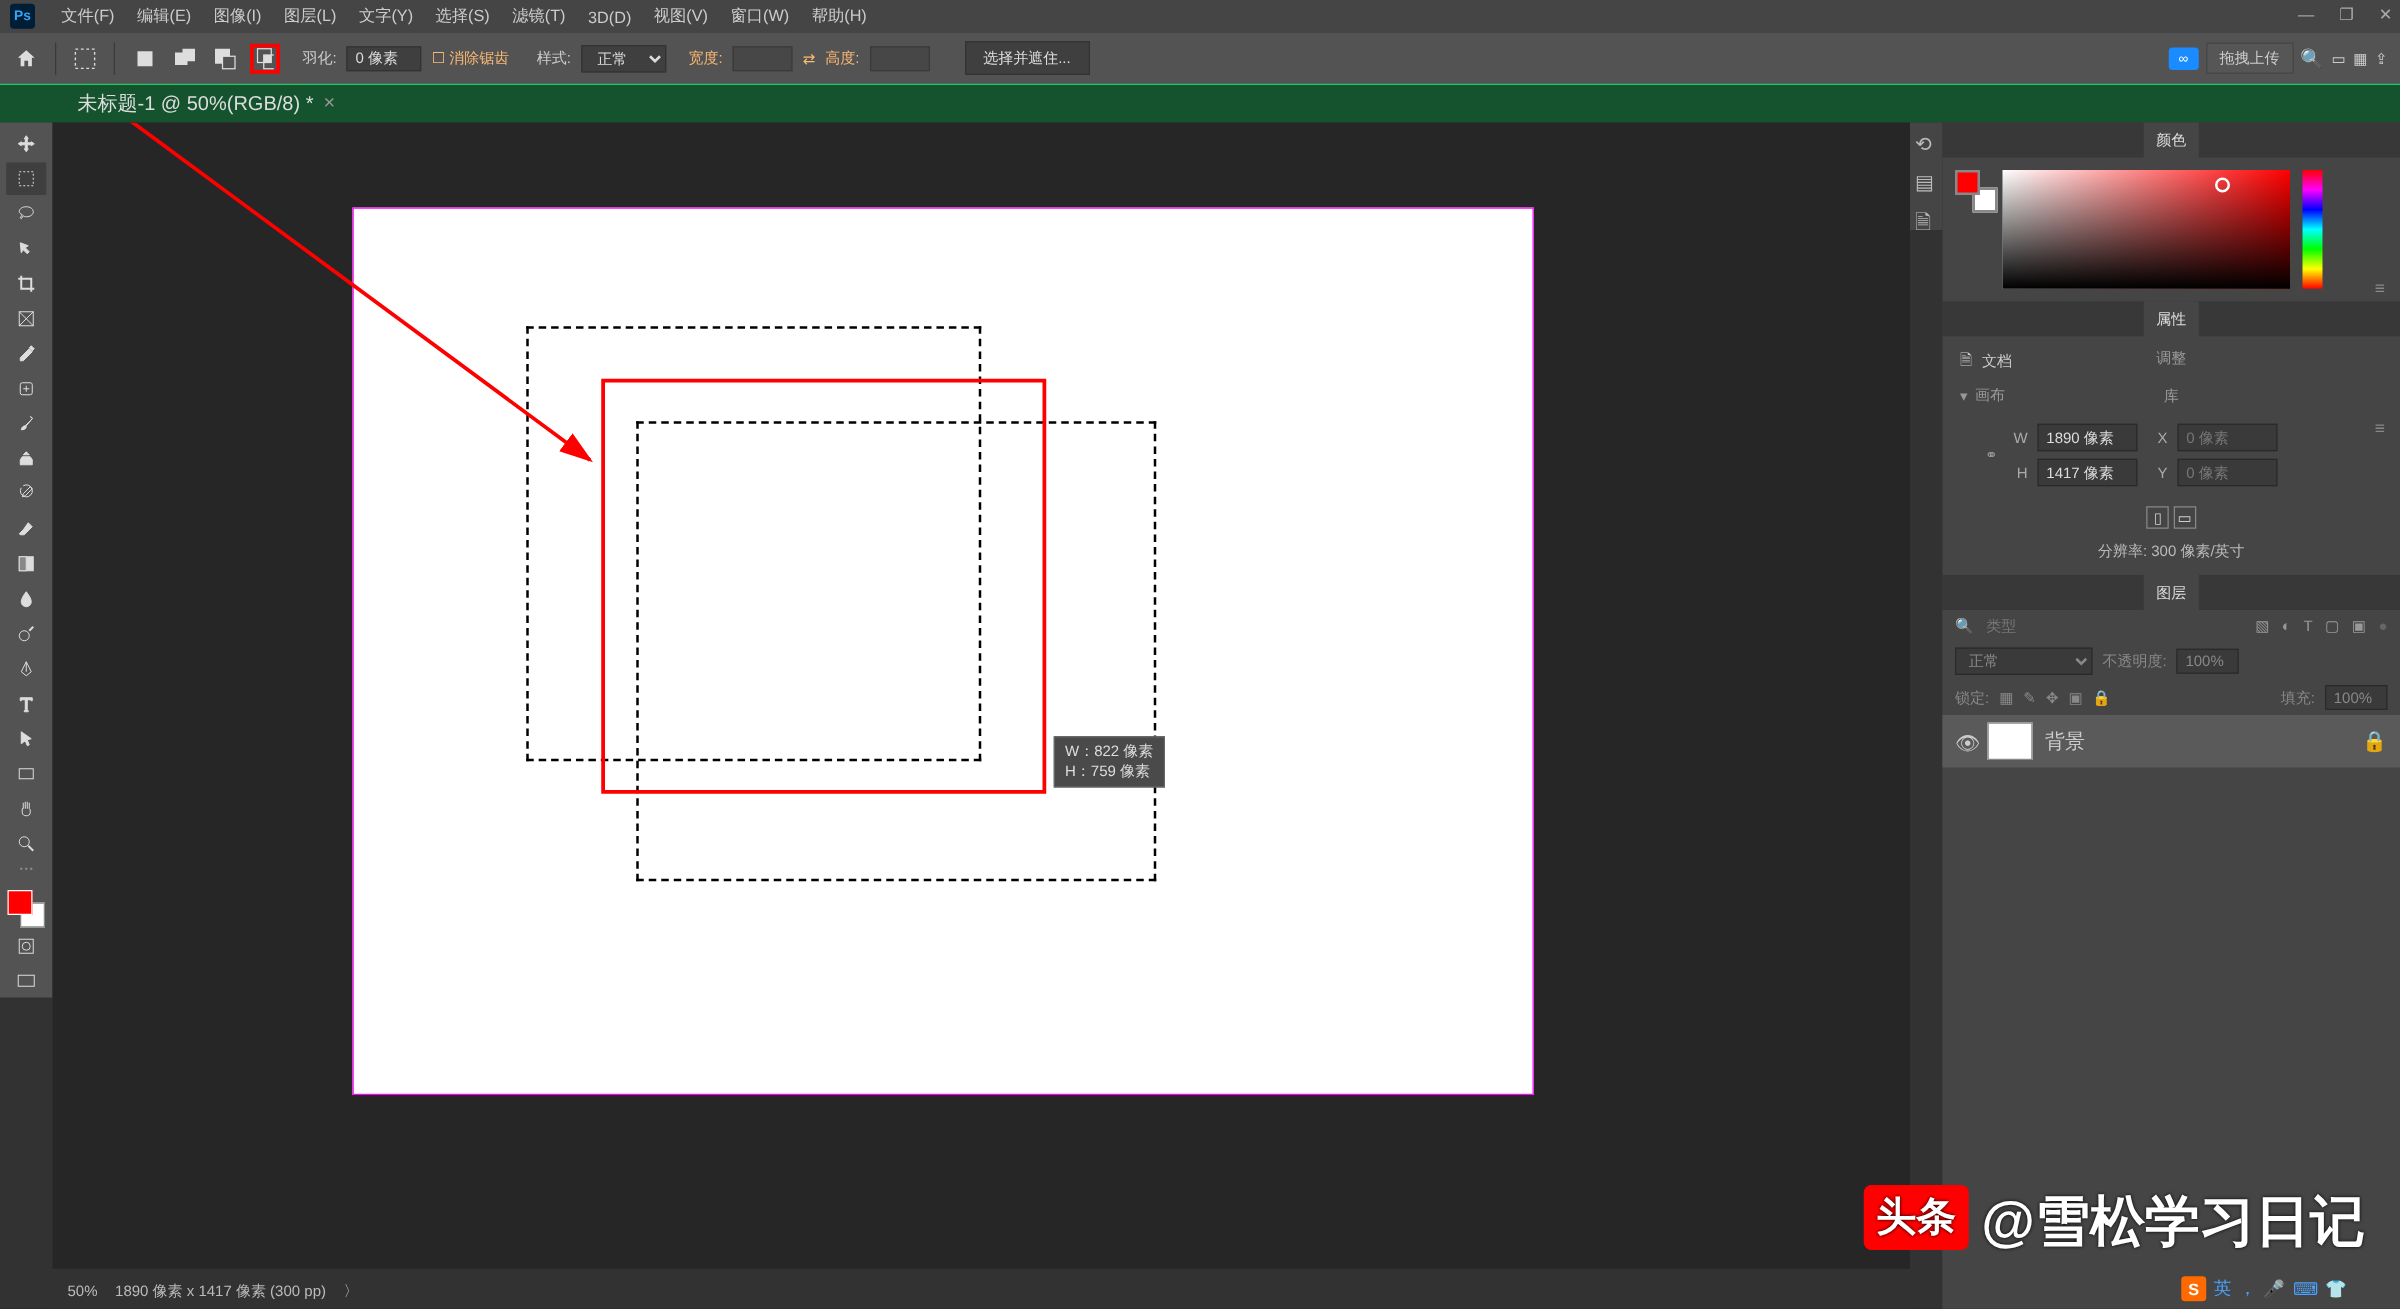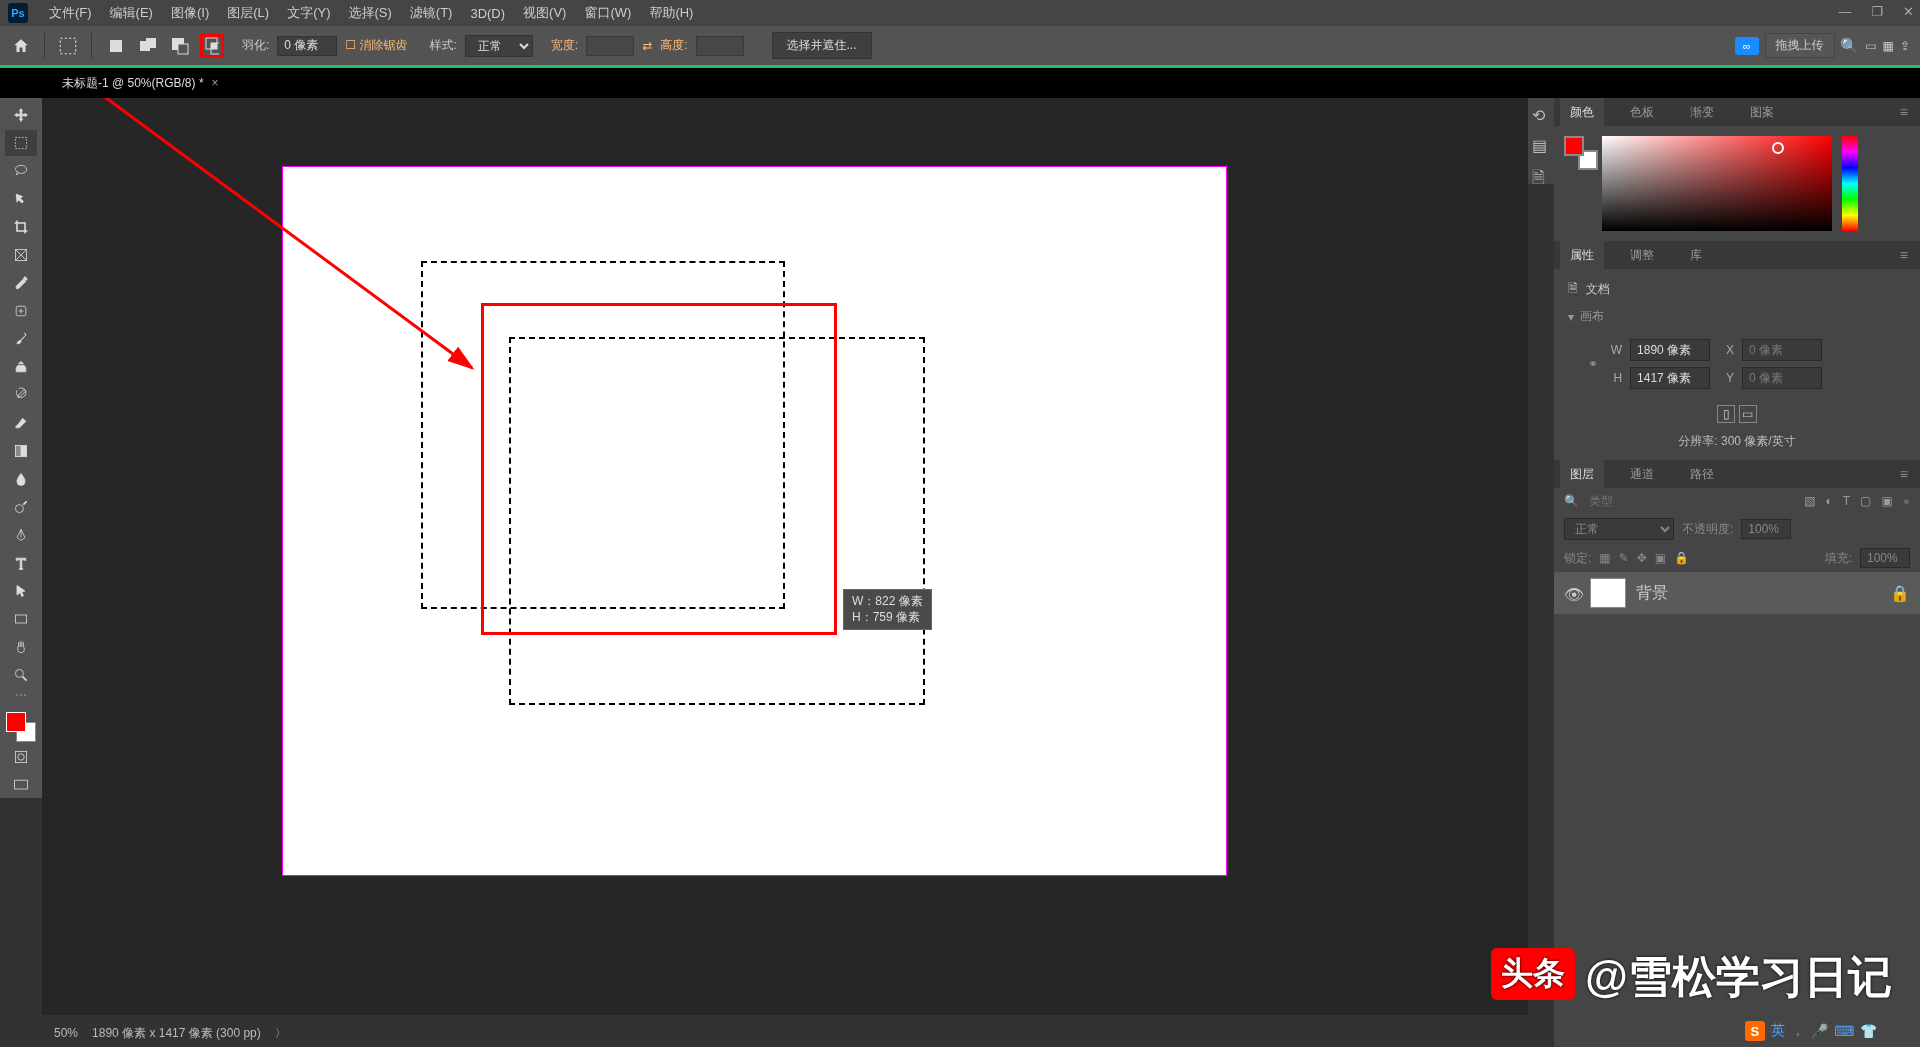--- a/index.html
+++ b/index.html
@@ -5,37 +5,37 @@
 * { margin: 0; padding: 0; box-sizing: border-box; font-family: "Microsoft YaHei", Arial, sans-serif; }
 body { background: #323232; color: #ccc; overflow: hidden; width: 1920px; height: 1047px; position: relative; }
 
 
 .menubar { height: 26px; background: #454545; display: flex; align-items: center; padding: 0 8px; font-size: 13px; }
 .ps-logo { width: 20px; height: 20px; background: #001e36; color: #31a8ff; display: flex; align-items: center; justify-content: center; font-size: 11px; font-weight: bold; border-radius: 3px; margin-right: 12px; }
 .menubar .menu-item { padding: 0 9px; cursor: pointer; }
 .win-controls { position: absolute; right: 6px; top: 4px; display: flex; gap: 20px; font-size: 13px; color: #aaa; }
 
 
-.optbar { height: 42px; background: #535353; display: flex; align-items: center; padding: 0 10px; gap: 8px; font-size: 12px; border-bottom: 3px solid #22c55e; }
+.optbar { height: 42px; background: #535353; display: flex; align-items: center; padding: 0 10px; gap: 8px; font-size: 12px; border-bottom: 1px solid #22c55e; }
 .opt-icon { width: 22px; height: 22px; display: flex; align-items: center; justify-content: center; cursor: pointer; color: #ddd; }
 .home-icon svg { width: 18px; height: 18px; fill: #ddd; }
 .sel-mode { width: 24px; height: 24px; display: flex; align-items: center; justify-content: center; cursor: pointer; position: relative; }
 .red-highlight { border: 3px solid #ff0000; padding: 2px; }
 .opt-input { background: #3f3f3f; border: 1px solid #333; color: #ddd; padding: 2px 6px; width: 60px; font-size: 12px; }
 .opt-readonly { background: #474747; border: 1px solid #3a3a3a; color: #888; padding: 2px 6px; width: 48px; font-size: 12px; }
 .opt-select { background: #3f3f3f; border: 1px solid #333; color: #ddd; padding: 2px 8px; font-size: 12px; width: 68px; }
 .opt-btn { background: #3f3f3f; border: 1px solid #333; color: #ddd; padding: 4px 14px; font-size: 12px; cursor: pointer; }
 .disabled-text { color: #fdba74; }
 .opt-sep { width: 1px; height: 26px; background: #3a3a3a; margin: 0 4px; }
 .opt-right { margin-left: auto; display: flex; align-items: center; gap: 6px; }
 .cloud-badge { background: #1a8cff; color: #fff; padding: 3px 8px; border-radius: 3px; display: flex; align-items: center; gap: 4px; font-size: 11px; }
 .upload-btn { background: #565656; border: 1px solid #444; color: #ccc; padding: 3px 10px; font-size: 12px; }
 
 
-.tabsbar { height: 30px; background: #000000; display: flex; align-items: center; padding-left: 50px; font-size: 12px; }
+.tabsbar { height: 30px; background: #14532d; display: flex; align-items: center; padding-left: 50px; font-size: 16px; }
 .doc-tab { padding: 0 12px; color: #ddd; display: flex; align-items: center; gap: 8px; }
 
 
 .toolbar { position: absolute; left: 0; top: 98px; width: 42px; background: #535353; display: flex; flex-direction: column; align-items: center; padding-top: 4px; gap: 2px; }
 .tool { width: 32px; height: 26px; display: flex; align-items: center; justify-content: center; cursor: pointer; color: #ddd; position: relative; }
 .tool.active { background: #3f3f3f; }
 .tool svg { width: 16px; height: 16px; fill: #ddd; stroke: #ddd; }
 .tool-dots { width: 20px; height: 8px; margin: 4px 0; display: flex; justify-content: center; gap: 2px; }
 .tool-dots span { width: 2px; height: 2px; background: #888; border-radius: 50%; }
 .swatch-box { position: relative; width: 30px; height: 30px; margin-top: 4px; }
@@ -52,21 +52,21 @@
 .red-box { position: absolute; left: 198px; top: 136px; width: 356px; height: 332px; border: 3px solid #ff0000; }
 .arrow-line { position: absolute; left: 0; top: 0; pointer-events: none; }
 .dim-tooltip { position: absolute; left: 560px; top: 422px; background: #4a4a4a; color: #ddd; font-size: 12px; padding: 4px 8px; border: 1px solid #666; line-height: 1.3; }
 
 
 .right-dock1 { position: absolute; right: 366px; top: 98px; width: 26px; background: #454545; display: flex; flex-direction: column; align-items: center; padding-top: 8px; gap: 12px; }
 .dock-icn { width: 18px; height: 18px; color: #bbb; cursor: pointer; }
 
 
 .right-col { position: absolute; right: 0; top: 98px; width: 366px; bottom: 0; background: #454545; display: flex; flex-direction: column; }
-.panel-tabs { height: 28px; background: #383838; display: flex; align-items: center; gap: 16px; padding: 0 6px; font-size: 12px; }
+.panel-tabs { height: 28px; background: #383838; display: flex; align-items: center; gap: 2px; padding: 0 6px; font-size: 12px; flex-direction: column; }
 .ptab { padding: 6px 10px; color: #999; cursor: pointer; }
 .ptab.active { background: #454545; color: #ddd; }
 .ptab-flex { margin-left: auto; color: #888; font-size: 14px; padding: 0 6px; }
 
 .color-panel { padding: 10px; display: flex; gap: 10px; align-items: flex-start; }
 .color-swatch-mini { position: relative; width: 28px; height: 28px; }
 .csm-fg { position: absolute; width: 20px; height: 20px; background: #ff0000; border: 2px solid #888; left: 0; top: 0; z-index: 2; }
 .csm-bg { position: absolute; width: 20px; height: 20px; background: #fff; border: 2px solid #888; right: -6px; bottom: -6px; }
 .color-field { width: 230px; height: 95px; background: linear-gradient(to bottom, rgba(0,0,0,0), #000), linear-gradient(to right, #fff, #ff0000); position: relative; }
 .color-cursor { position: absolute; right: 48px; top: 6px; width: 12px; height: 12px; border: 2px solid #fff; border-radius: 50%; }

